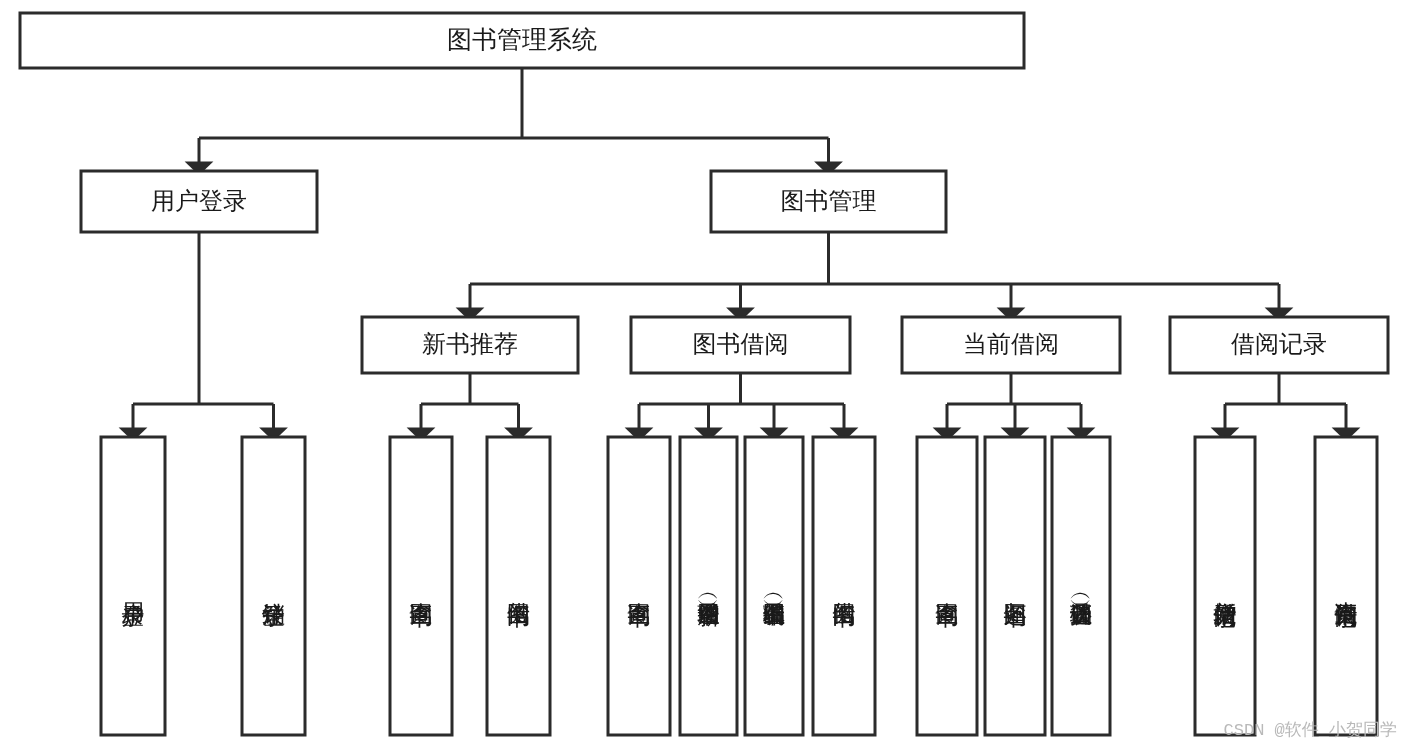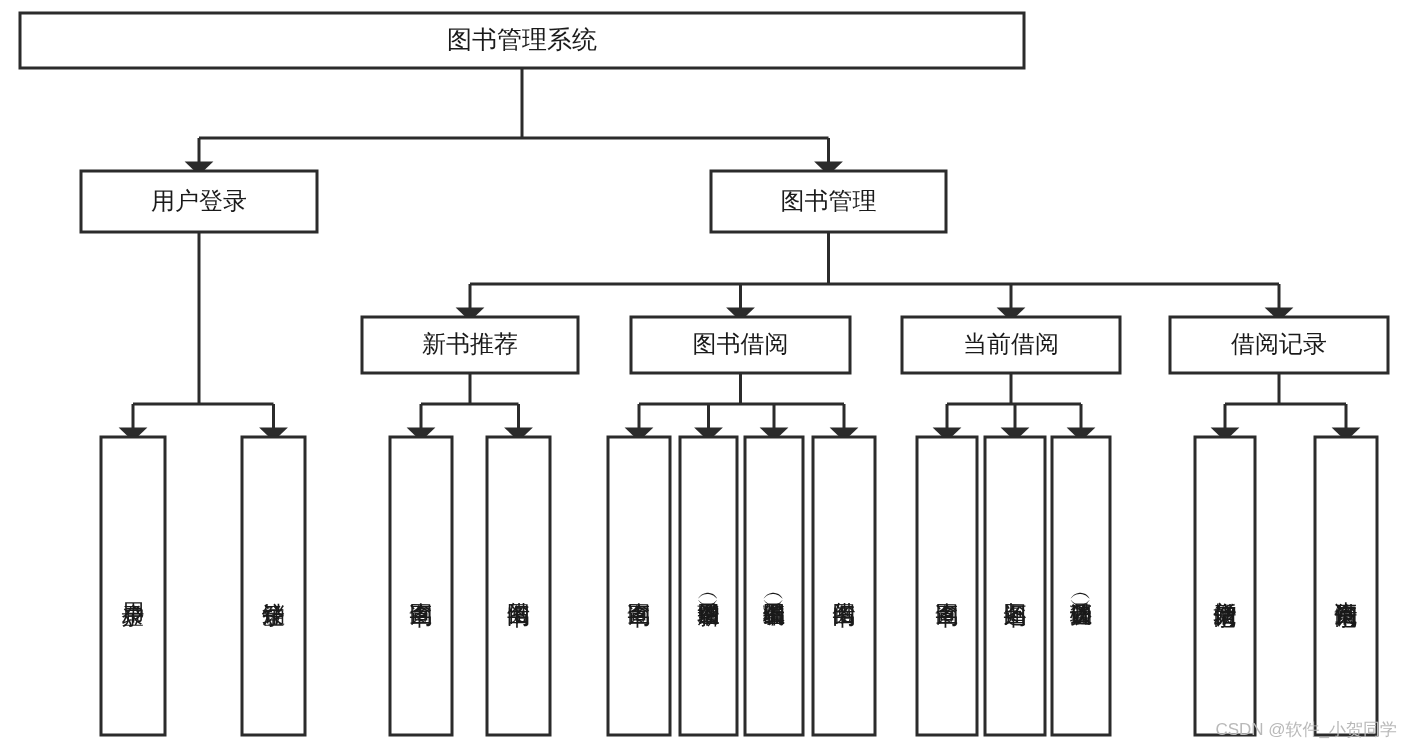--- a/index.html
+++ b/index.html
@@ -13,21 +13,21 @@
               text-anchor:middle;dominant-baseline:middle;}
   .root-label{font-size:25px;}
   .leaf-label-box{position:absolute;display:flex;align-items:center;justify-content:center;
                   pointer-events:none;}
   .leaf-label{writing-mode:vertical-rl;text-orientation:upright;
               font-family:"Liberation Sans","DejaVu Sans",sans-serif;
               font-size:23px;line-height:1.08;color:#1a1a1a;letter-spacing:1px;
               white-space:nowrap;}
   .leaf-label.tight{font-size:22px;letter-spacing:0px;}
   #watermark{position:absolute;right:8px;bottom:6px;font-size:17px;color:#b9b9b9;
-             font-family:Liberation Sans, sans-serif;white-space:nowrap;}
+             font-family:Liberation Mono, monospace;white-space:nowrap;}
 </style>
 </head>
 <body>
 
 <div id="stage">
 
   <svg id="diagram" viewBox="0 0 1405 747" xmlns="http://www.w3.org/2000/svg">
     <defs>
       <marker id="arrowhead" markerWidth="9" markerHeight="11" refX="2.2" refY="5.2" orient="auto" markerUnits="strokeWidth">
         <path d="M0,0.4 L4.6,5.2 L0,10 Z" fill="#2b2b2b"></path>

